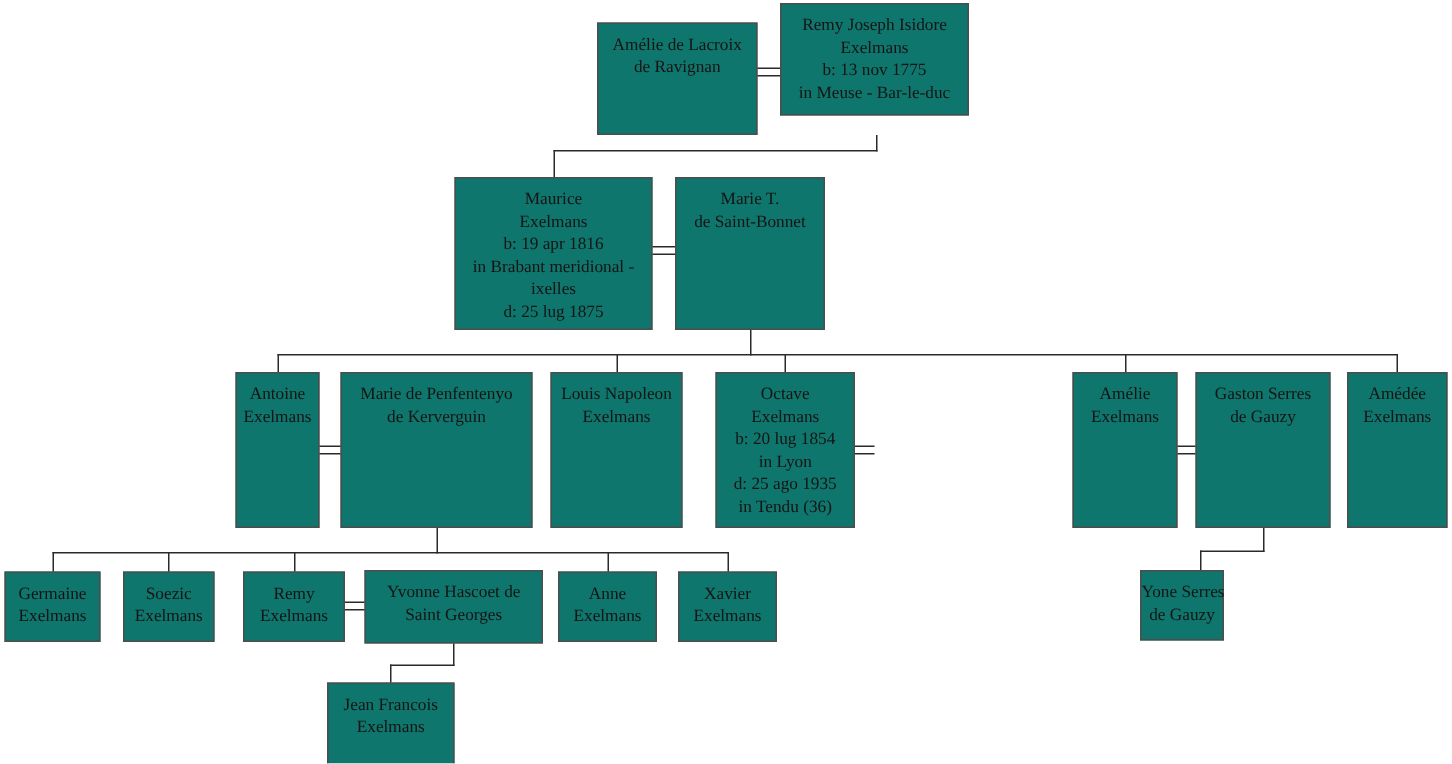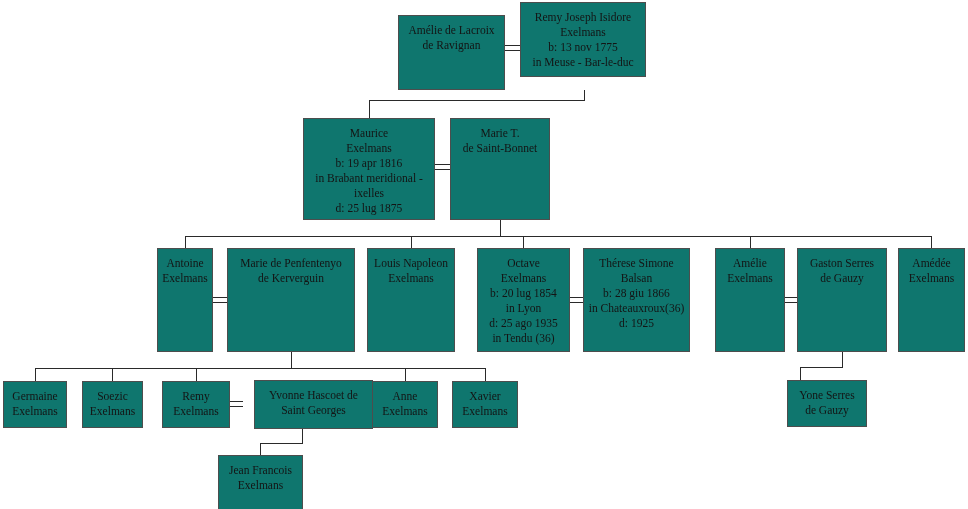--- a/index.html
+++ b/index.html
@@ -82,27 +82,20 @@
       <span class="tl">Exelmans</span>
     </div>
     <div class="person-box" style="left: 477px; top: 248px; width: 93px; height: 104px; border-color: rgb(77, 77, 77); color: rgb(20, 20, 20);">
       <span class="tl">Octave</span>
       <span class="tl">Exelmans</span>
       <span class="tl">b: 20 lug 1854</span>
       <span class="tl">in Lyon</span>
       <span class="tl">d: 25 ago 1935</span>
       <span class="tl">in Tendu (36)</span>
     </div>
-    <div class="person-box" style="left: 583px; top: 248px; width: 107px; height: 104px; border-color: rgb(77, 77, 77); color: rgb(20, 20, 20);">
-      <span class="tl">Thérese Simone</span>
-      <span class="tl">Balsan</span>
-      <span class="tl">b: 28 giu 1866</span>
-      <span class="tl">in Chateauxroux(36)</span>
-      <span class="tl">d: 1925</span>
-    </div>
     <div class="person-box" style="left: 715px; top: 248px; width: 70px; height: 104px; border-color: rgb(77, 77, 77); color: rgb(20, 20, 20);">
       <span class="tl">Amélie</span>
       <span class="tl">Exelmans</span>
     </div>
     <div class="person-box" style="left: 797px; top: 248px; width: 90px; height: 104px; border-color: rgb(77, 77, 77); color: rgb(20, 20, 20);">
       <span class="tl">Gaston Serres</span>
       <span class="tl">de Gauzy</span>
     </div>
     <div class="person-box" style="left: 898px; top: 248px; width: 67px; height: 104px; border-color: rgb(77, 77, 77); color: rgb(20, 20, 20);">
       <span class="tl">Amédée</span>
@@ -113,33 +106,33 @@
       <span class="tl">Exelmans</span>
     </div>
     <div class="person-box" style="left: 82px; top: 381px; width: 61px; height: 47px; border-color: rgb(77, 77, 77); color: rgb(20, 20, 20);">
       <span class="tl">Soezic</span>
       <span class="tl">Exelmans</span>
     </div>
     <div class="person-box" style="left: 162px; top: 381px; width: 68px; height: 47px; border-color: rgb(77, 77, 77); color: rgb(20, 20, 20);">
       <span class="tl">Remy</span>
       <span class="tl">Exelmans</span>
     </div>
-    <div class="person-box" style="left: 243px; top: 380px; width: 119px; height: 49px; border-color: rgb(77, 77, 77); color: rgb(20, 20, 20); margin-left: 11px;">
+    <div class="person-box" style="left: 243px; top: 380px; width: 119px; height: 49px; border-color: rgb(77, 77, 77); color: rgb(20, 20, 20);">
       <span class="tl">Yvonne Hascoet de</span>
       <span class="tl">Saint Georges</span>
     </div>
     <div class="person-box" style="left: 372px; top: 381px; width: 66px; height: 47px; border-color: rgb(77, 77, 77); color: rgb(20, 20, 20);">
       <span class="tl">Anne</span>
       <span class="tl">Exelmans</span>
     </div>
     <div class="person-box" style="left: 452px; top: 381px; width: 66px; height: 47px; border-color: rgb(77, 77, 77); color: rgb(20, 20, 20); font-family: Liberation Serif, serif;">
       <span class="tl">Xavier</span>
       <span class="tl">Exelmans</span>
     </div>
-    <div class="person-box" style="left: 760px; top: 380px; width: 80px; height: 47px; border-color: rgb(77, 77, 77); color: rgb(20, 20, 20); margin-left: 27px;">
+    <div class="person-box" style="left: 760px; top: 380px; width: 56px; height: 47px; border-color: rgb(77, 77, 77); color: rgb(20, 20, 20);">
       <span class="tl">Yone Serres</span>
       <span class="tl">de Gauzy</span>
     </div>
     <div class="person-box" style="left: 218px; top: 455px; width: 85px; height: 64px; border-color: rgb(77, 77, 77); color: rgb(20, 20, 20);">
       <span class="tl">Jean Francois</span>
       <span class="tl">Exelmans</span>
     </div>
     <div class="seg" style="left: 584px; top: 90px; width: 1px; height: 11px; background: rgb(42, 42, 42);"></div>
     <div class="seg" style="left: 369px; top: 100px; width: 216px; height: 1px; background: rgb(42, 42, 42);"></div>
     <div class="seg" style="left: 369px; top: 100px; width: 1px; height: 18px; background: rgb(42, 42, 42);"></div>

